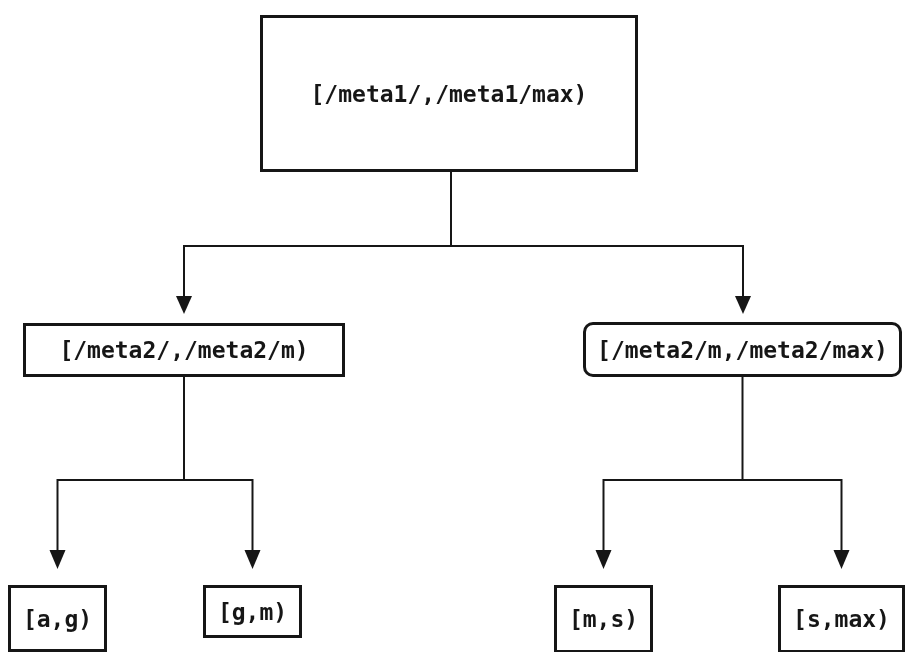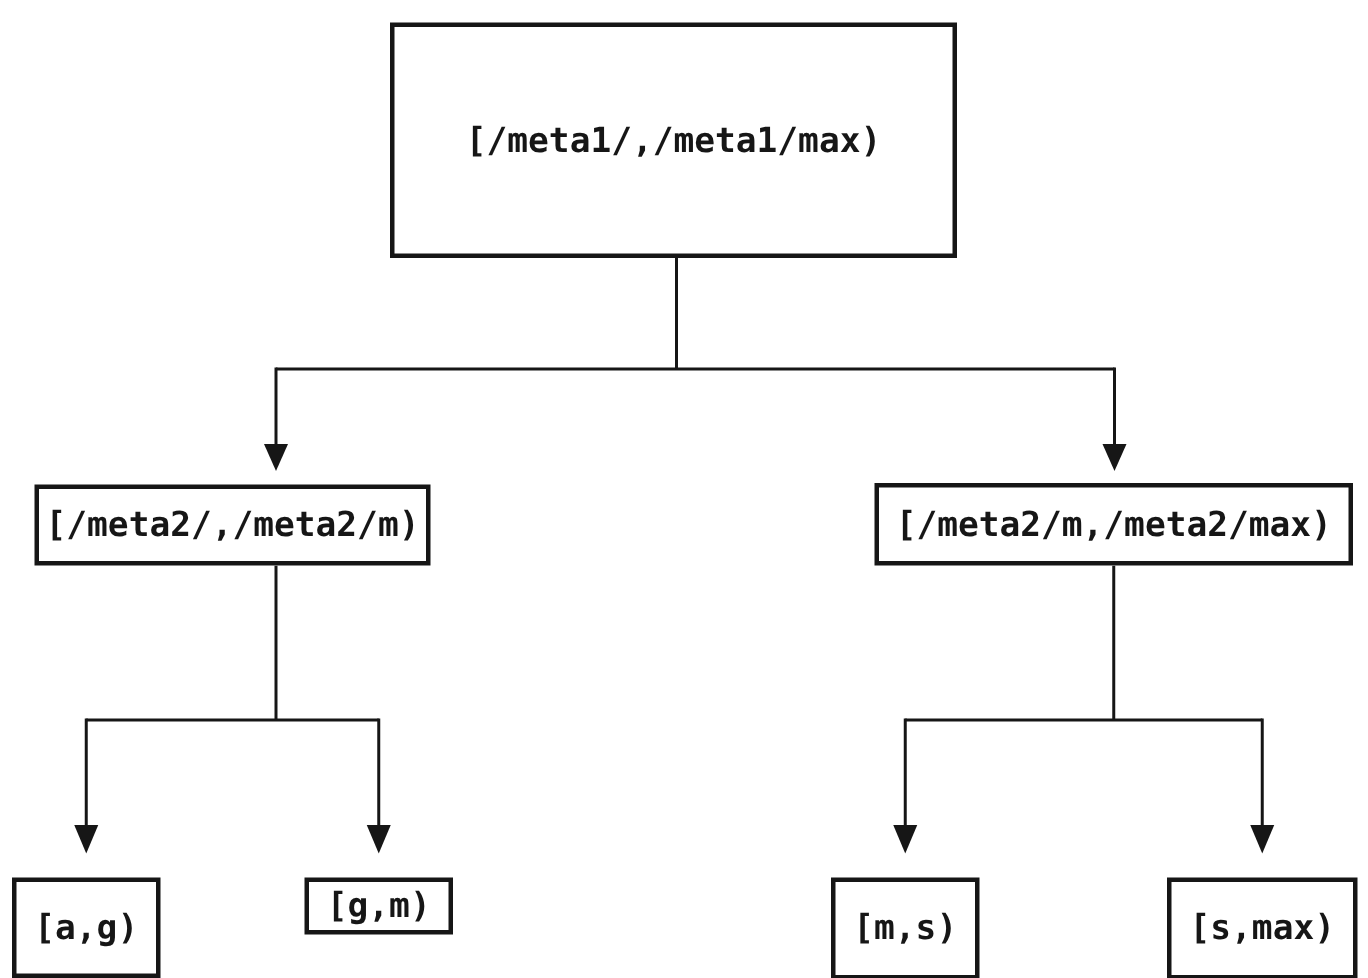--- a/index.html
+++ b/index.html
@@ -11,24 +11,24 @@
   .wires { position:absolute; left:0; top:0; width:912px; height:652px; }
   .wire  { stroke:var(--line); stroke-width:2; fill:none; }
   .arrowhead { fill:var(--line); stroke:none; }
   .node {
     position:absolute; box-sizing:border-box;
     border:3px solid var(--line); background:var(--bg);
     display:flex; align-items:center; justify-content:center;
     font-weight:bold; font-size:23px; color:var(--text); white-space:nowrap;
   }
   .node-root       { left:260px; top:15px;  width:378px; height:157px;text-align:center; }
-  .node-mid-left   { left:23px;  top:323px; width:264px; height:54px; }
-  .node-mid-right  { left:583px; top:322px; width:319px; height:55px; }
+  .node-mid-left   { left:23px;  top:323px; width:322px; height:54px; }
+  .node-mid-right  { left:583px; top:322px; width:319px; height:55px;border-radius:10px; }
   .node-leaf-ag    { left:8px;   top:585px; width:99px;  height:67px; }
-  .node-leaf-gm    { left:203px; top:585px; width:99px;  height:38px; }
+  .node-leaf-gm    { left:203px; top:585px; width:99px;  height:53px; }
   .node-leaf-ms    { left:554px; top:585px; width:99px;  height:68px; }
   .node-leaf-smax  { left:778px; top:585px; width:127px; height:68px; }
 </style>
 </head>
 <body>
 
 <div class="canvas">
 
   <svg class="wires" viewBox="0 0 912 652" xmlns="http://www.w3.org/2000/svg">
 

